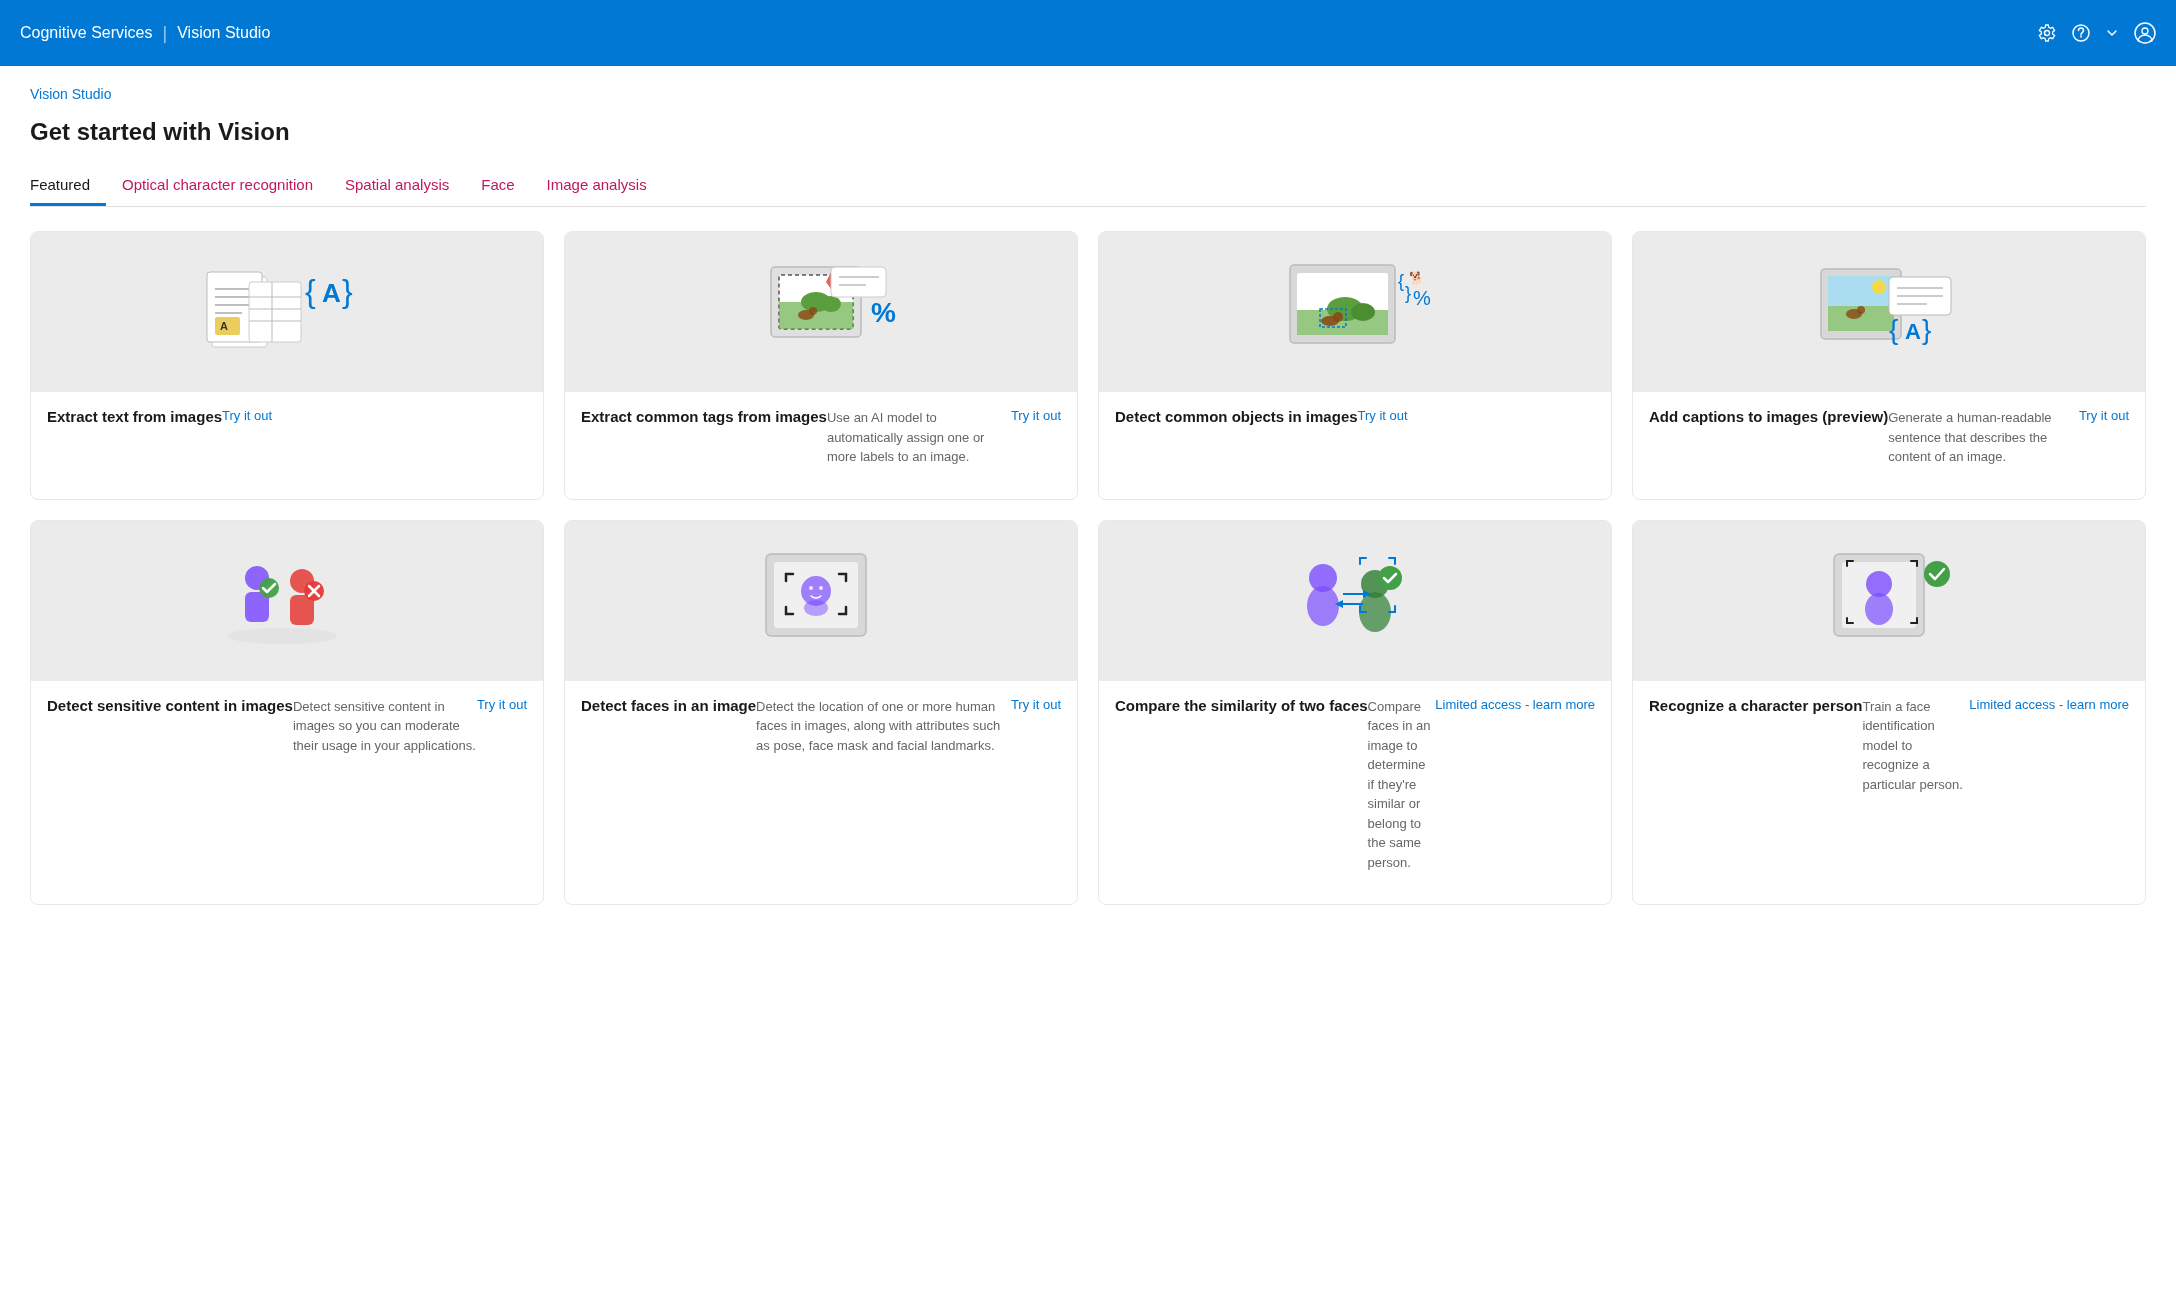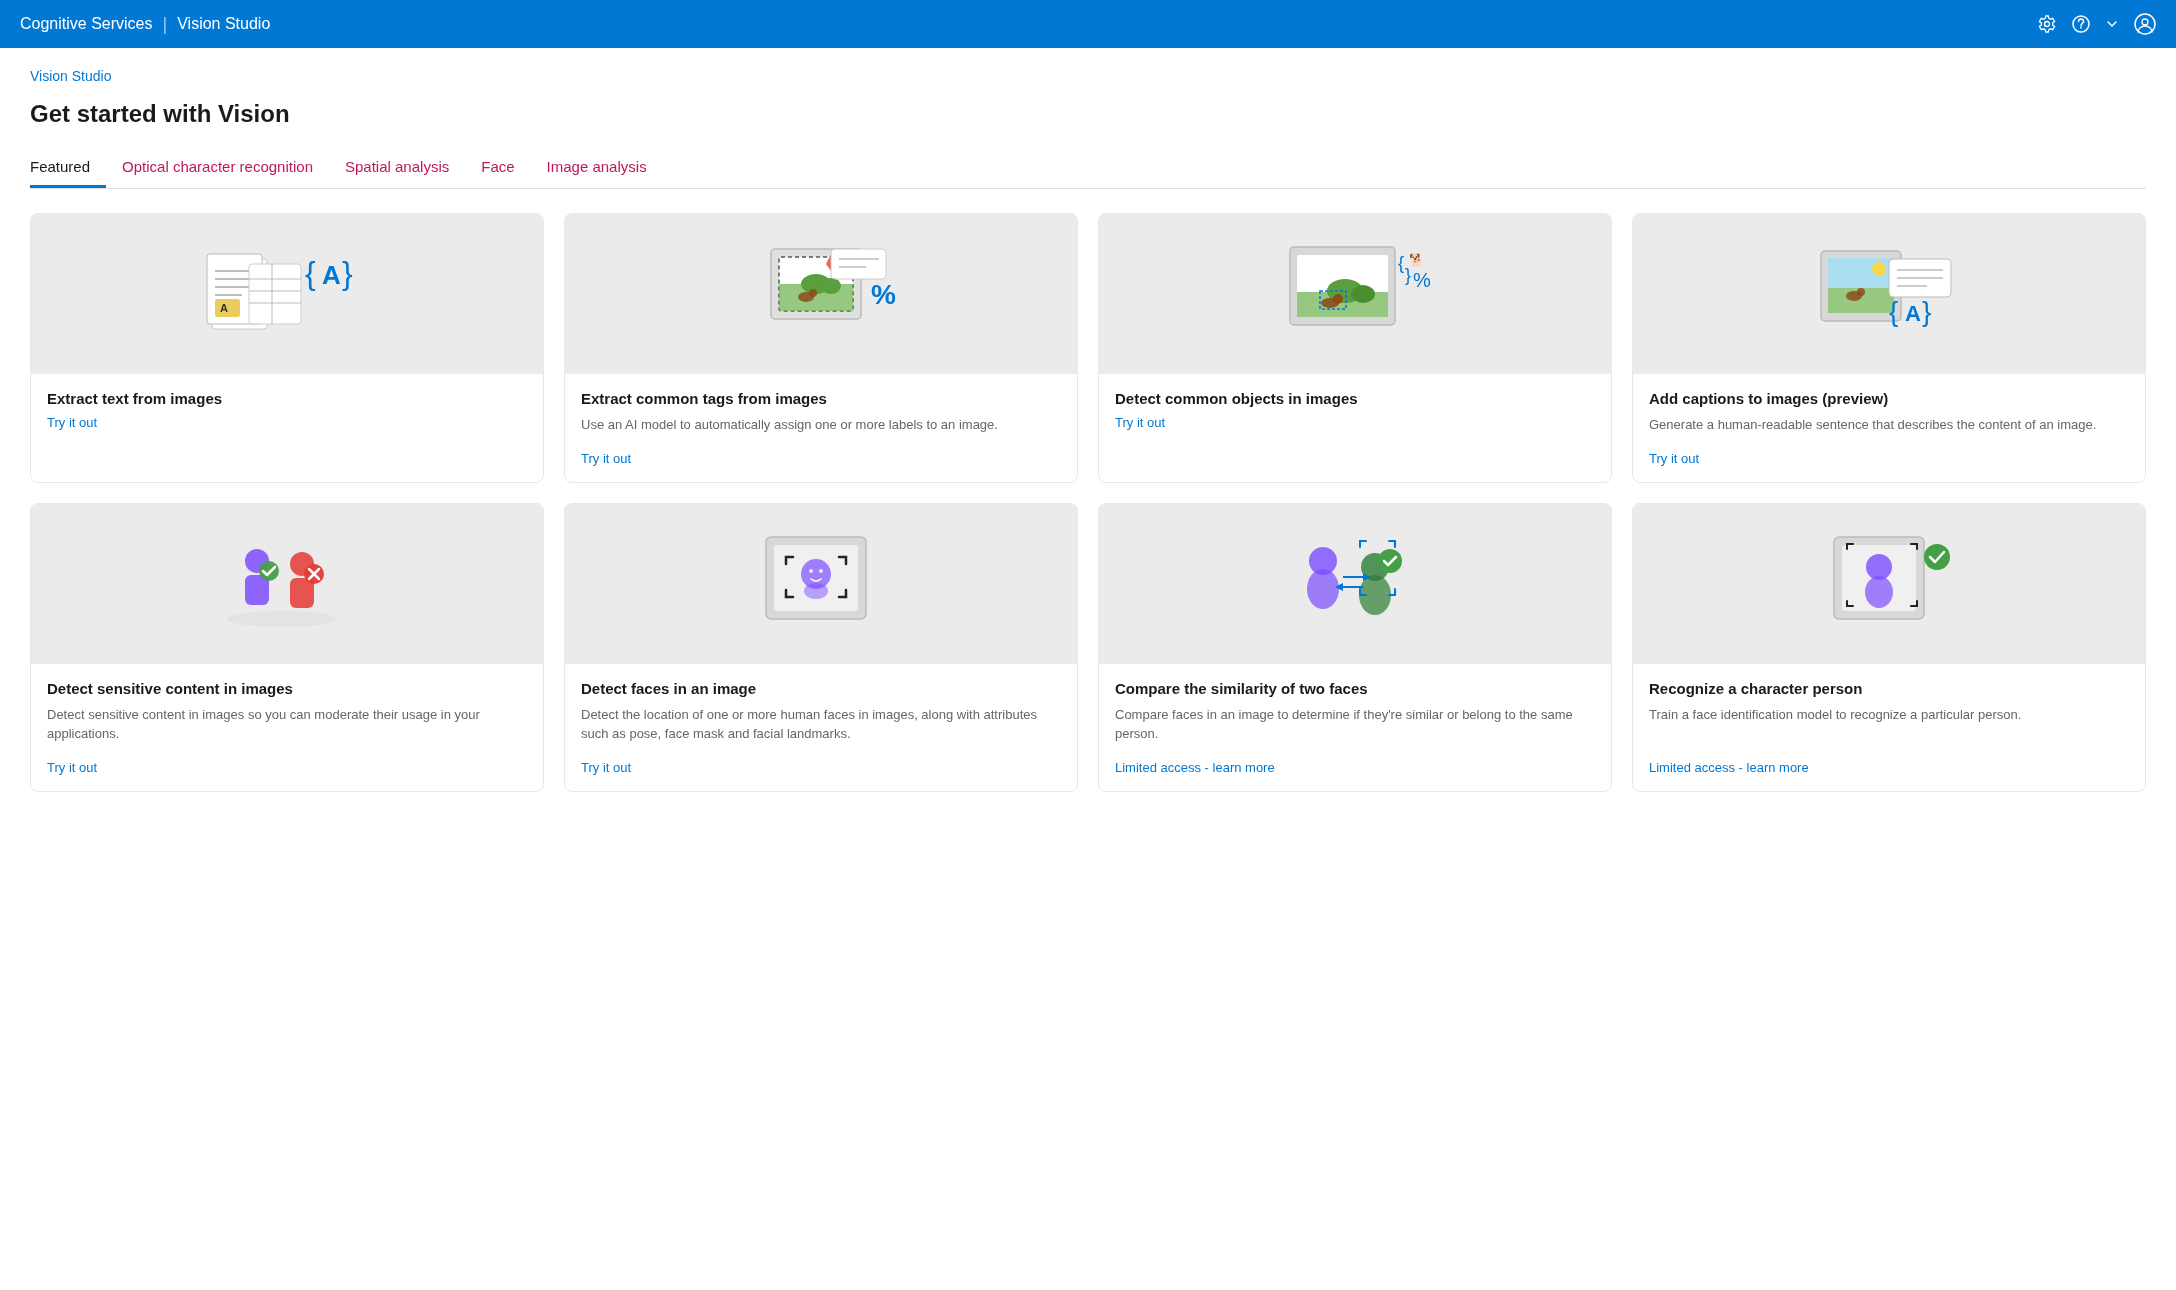--- a/index.html
+++ b/index.html
@@ -6,21 +6,21 @@
     body { font-family: 'Segoe UI', Arial, sans-serif; background: #f5f5f5; color: #333; }
 
     
     .header {
       background: #0078d4;
       color: white;
       display: flex;
       align-items: center;
       justify-content: space-between;
       padding: 0 20px;
-      height: 48px;
+      height: 66px;
     }
     .header-left {
       display: flex;
       align-items: center;
       gap: 10px;
       font-size: 16px;
       font-weight: 400;
     }
     .header-divider {
       color: rgba(255,255,255,0.6);
@@ -107,21 +107,20 @@
       display: flex;
       align-items: center;
       justify-content: center;
       border-radius: 6px 6px 0 0;
     }
 
     .card-body {
       padding: 16px;
       flex: 1;
       display: flex;
-      flex-direction: column;
       background: white;
       border-radius: 0 0 6px 6px;
     }
 
     .card-title {
       font-size: 15px;
       font-weight: 600;
       color: #1a1a1a;
       margin-bottom: 8px;
     }

